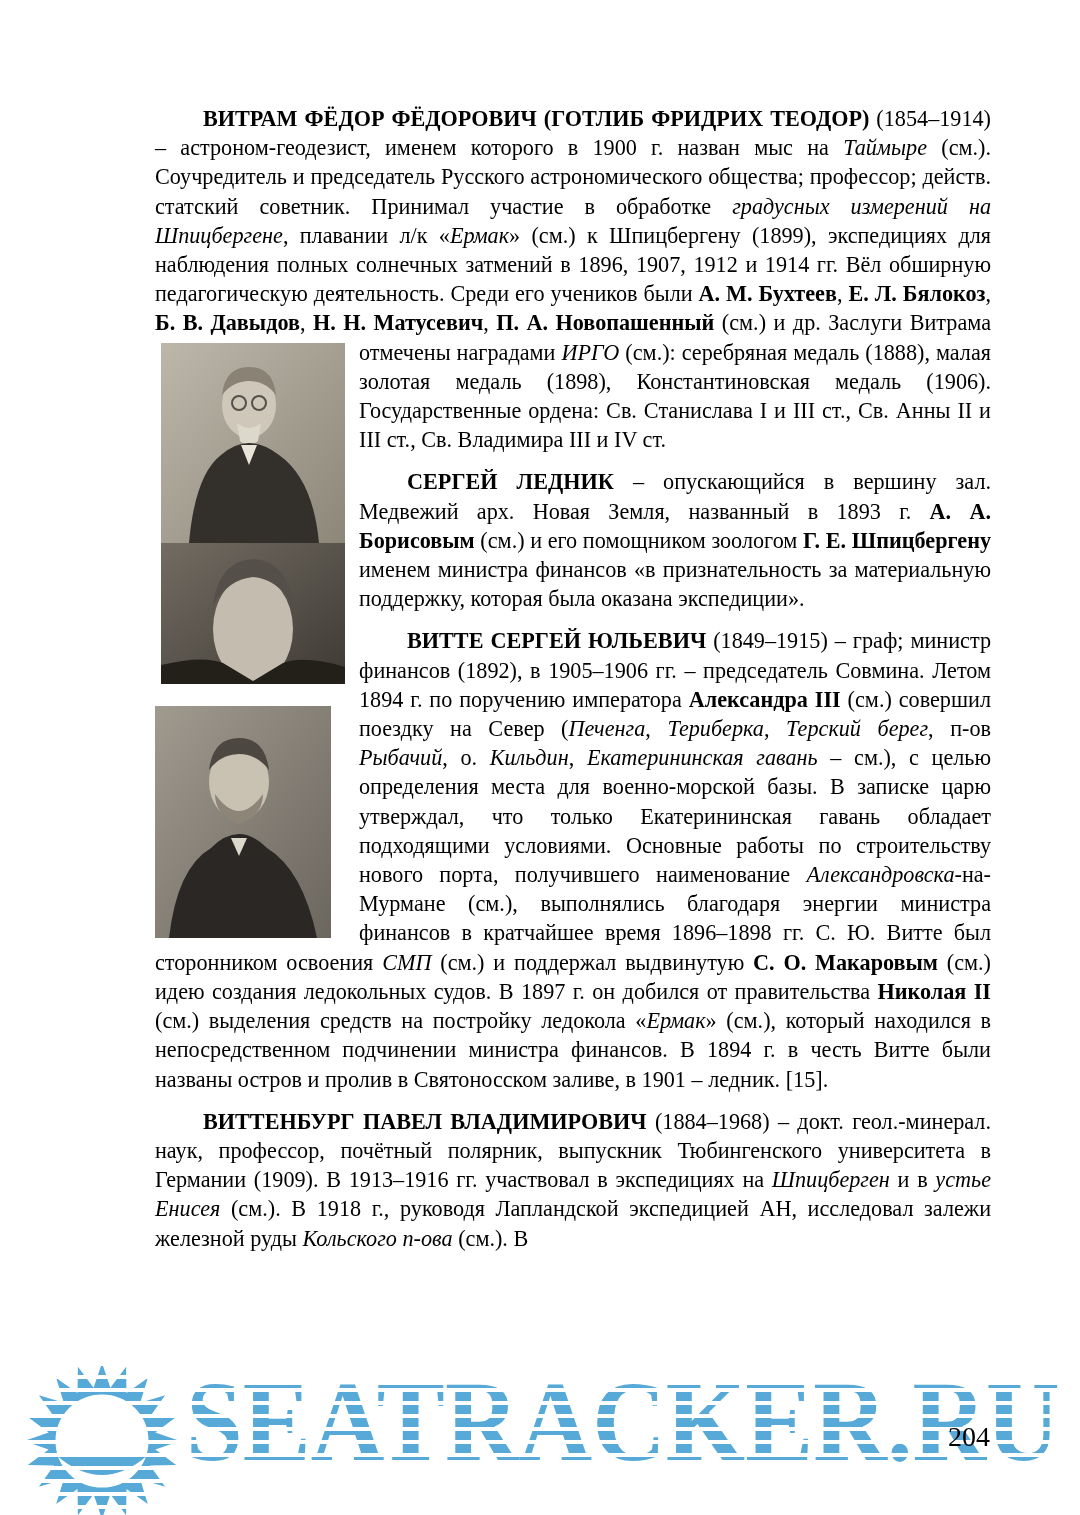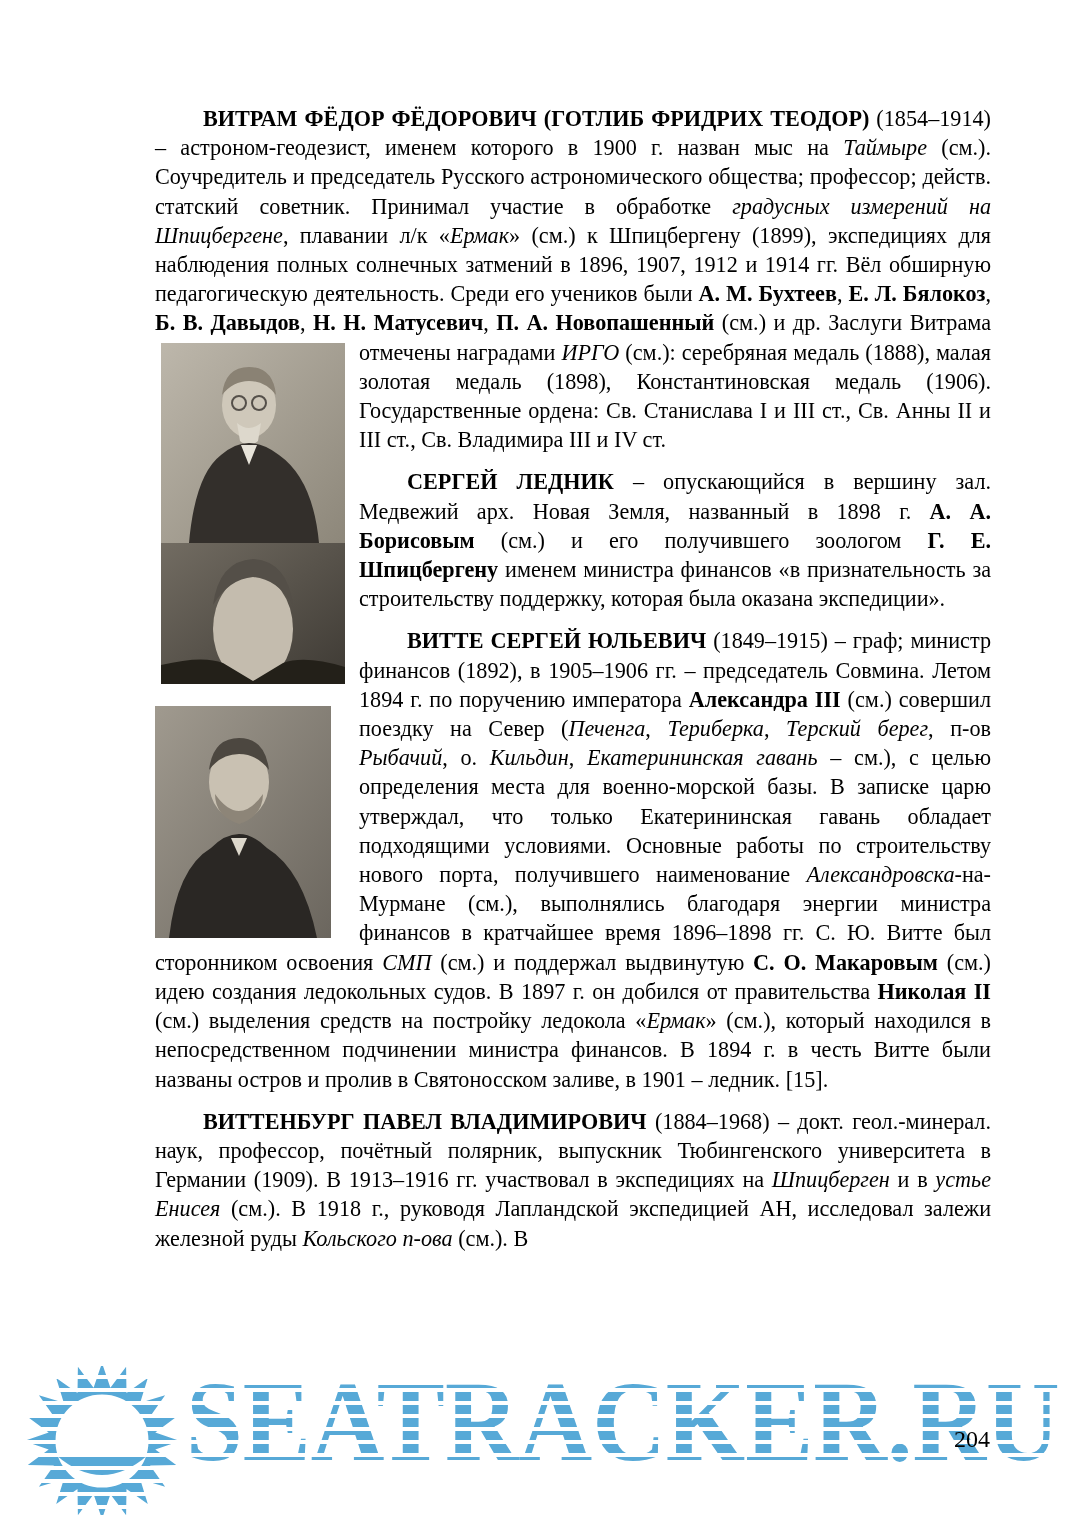--- a/index.html
+++ b/index.html
@@ -71,21 +71,21 @@
   .wm-stripes {
     position: absolute;
     inset: 0;
     background: repeating-linear-gradient(to bottom, rgba(255,255,255,0) 0 9px, #ffffff 9px 13px);
     pointer-events: none;
   }
   .page-number {
     position: absolute;
     right: 90px;
     bottom: 62px;
-    font-size: 24px;
+    font-size: 28px;
     color: #000;
     z-index: 5;
   }
 </style>
 </head>
 <body>
 
 <div class="page">
   <div class="content">
 
@@ -133,21 +133,21 @@
               <rect width="176" height="232" fill="url(#g3)"></rect>
               <ellipse cx="84" cy="76" rx="30" ry="38" fill="#c9c1b2"></ellipse>
               <path d="M 54 64 Q 58 32 84 32 Q 110 32 114 64 Q 102 48 84 48 Q 66 48 54 64 Z" fill="#4c4740"></path>
               <path d="M 60 88 Q 84 122 108 88 Q 108 110 84 118 Q 60 110 60 88 Z" fill="#8d8578"></path>
               <path d="M 14 232 Q 22 162 56 142 Q 70 128 84 128 Q 98 128 112 142 Q 148 164 162 232 Z" fill="#2a2724"></path>
               <path d="M 76 132 L 84 150 L 92 132 Z" fill="#ddd8cc"></path>
             </svg>
           </span>
         </span><span><span>золотая медаль (1898), Константиновская медаль (1906). Государственные ордена: Св. Станислава I и III ст., Св. Анны II и III ст., Св. Владимира III и IV ст.</span></span></p>
 
-    <p class="para"><span class="r-b">СЕРГЕЙ ЛЕДНИК</span><span> – опускающийся в вершину зал. Медвежий арх. Новая Земля, названный в 1898 г. </span><span class="r-b">А. А. Борисовым</span><span> (см.) и его получившего зоологом </span><span class="r-b">Г. Е. Шпицбергену</span><span> именем министра финансов «в признательность за строительству поддержку, которая была оказана экспедиции».</span></p>
+    <p class="para"><span class="r-b">СЕРГЕЙ ЛЕДНИК</span><span> – опускающийся в вершину зал. Медвежий арх. Новая Земля, названный в 1893 г. </span><span class="r-b">А. А. Борисовым</span><span> (см.) и его помощником зоологом </span><span class="r-b">Г. Е. Шпицбергену</span><span> именем министра финансов «в признательность за материальную поддержку, которая была оказана экспедиции».</span></p>
 
     <p class="para"><span class="r-b">ВИТТЕ СЕРГЕЙ ЮЛЬЕВИЧ</span><span> (1849–1915) – граф; министр финансов (1892), в 1905–1906 гг. – председатель Совмина. Летом 1894 г. по поручению императора </span><span class="r-b">Александра III</span><span> (см.) совершил поездку на Север (</span><span class="r-i">Печенга</span><span>, </span><span class="r-i">Териберка</span><span>, </span><span class="r-i">Терский берег</span><span>, п-ов </span><span class="r-i">Рыбачий</span><span>, о. </span><span class="r-i">Кильдин</span><span>, </span><span class="r-i">Екатерининская гавань</span><span> – см.), с целью определения места для военно-морской базы. В записке царю утверждал, что только Екатерининская гавань обладает подходящими условиями. Основные работы по строительству нового порта, получившего наименование </span><span class="r-i">Александровска</span><span>-на-Мурмане (см.), выполнялись благодаря энергии министра финансов в кратчайшее время 1896–1898 гг. С. Ю. Витте был сторонником освоения </span><span class="r-i">СМП</span><span> (см.) и поддержал выдвинутую </span><span class="r-b">С. О. Макаровым</span><span> (см.) идею создания ледокольных судов. В 1897 г. он добился от правительства </span><span class="r-b">Николая II</span><span> (см.) выделения средств на постройку ледокола «</span><span class="r-i">Ермак</span><span>» (см.), который находился в непосредственном подчинении министра финансов. В 1894 г. в честь Витте были названы остров и пролив в Святоносском заливе, в 1901 – ледник. [15].</span></p>
 
     <p class="para"><span class="r-b">ВИТТЕНБУРГ ПАВЕЛ ВЛАДИМИРОВИЧ</span><span> (1884–1968) – докт. геол.-минерал. наук, профессор, почётный полярник, выпускник Тюбингенского университета в Германии (1909). В 1913–1916 гг. участвовал в экспедициях на </span><span class="r-i">Шпицберген</span><span> и в </span><span class="r-i">устье Енисея</span><span> (см.). В 1918 г., руководя Лапландской экспедицией АН, исследовал залежи железной руды </span><span class="r-i">Кольского п-ова</span><span> (см.). В</span></p>
 
   </div>
 
   <div class="watermark">
     <svg class="sun" viewBox="0 0 160 160" aria-hidden="true">
       <polygon fill="currentColor" points="80.0,2.0 88.4,26.7 104.1,5.8 104.5,31.9 125.8,16.9 118.2,41.8 143.1,34.2 128.1,55.5 154.2,55.9 133.3,71.6 158.0,80.0 133.3,88.4 154.2,104.1 128.1,104.5 143.1,125.8 118.2,118.2 125.8,143.1 104.5,128.1 104.1,154.2 88.4,133.3 80.0,158.0 71.6,133.3 55.9,154.2 55.5,128.1 34.2,143.1 41.8,118.2 16.9,125.8 31.9,104.5 5.8,104.1 26.7,88.4 2.0,80.0 26.7,71.6 5.8,55.9 31.9,55.5 16.9,34.2 41.8,41.8 34.2,16.9 55.5,31.9 55.9,5.8 71.6,26.7"></polygon>

